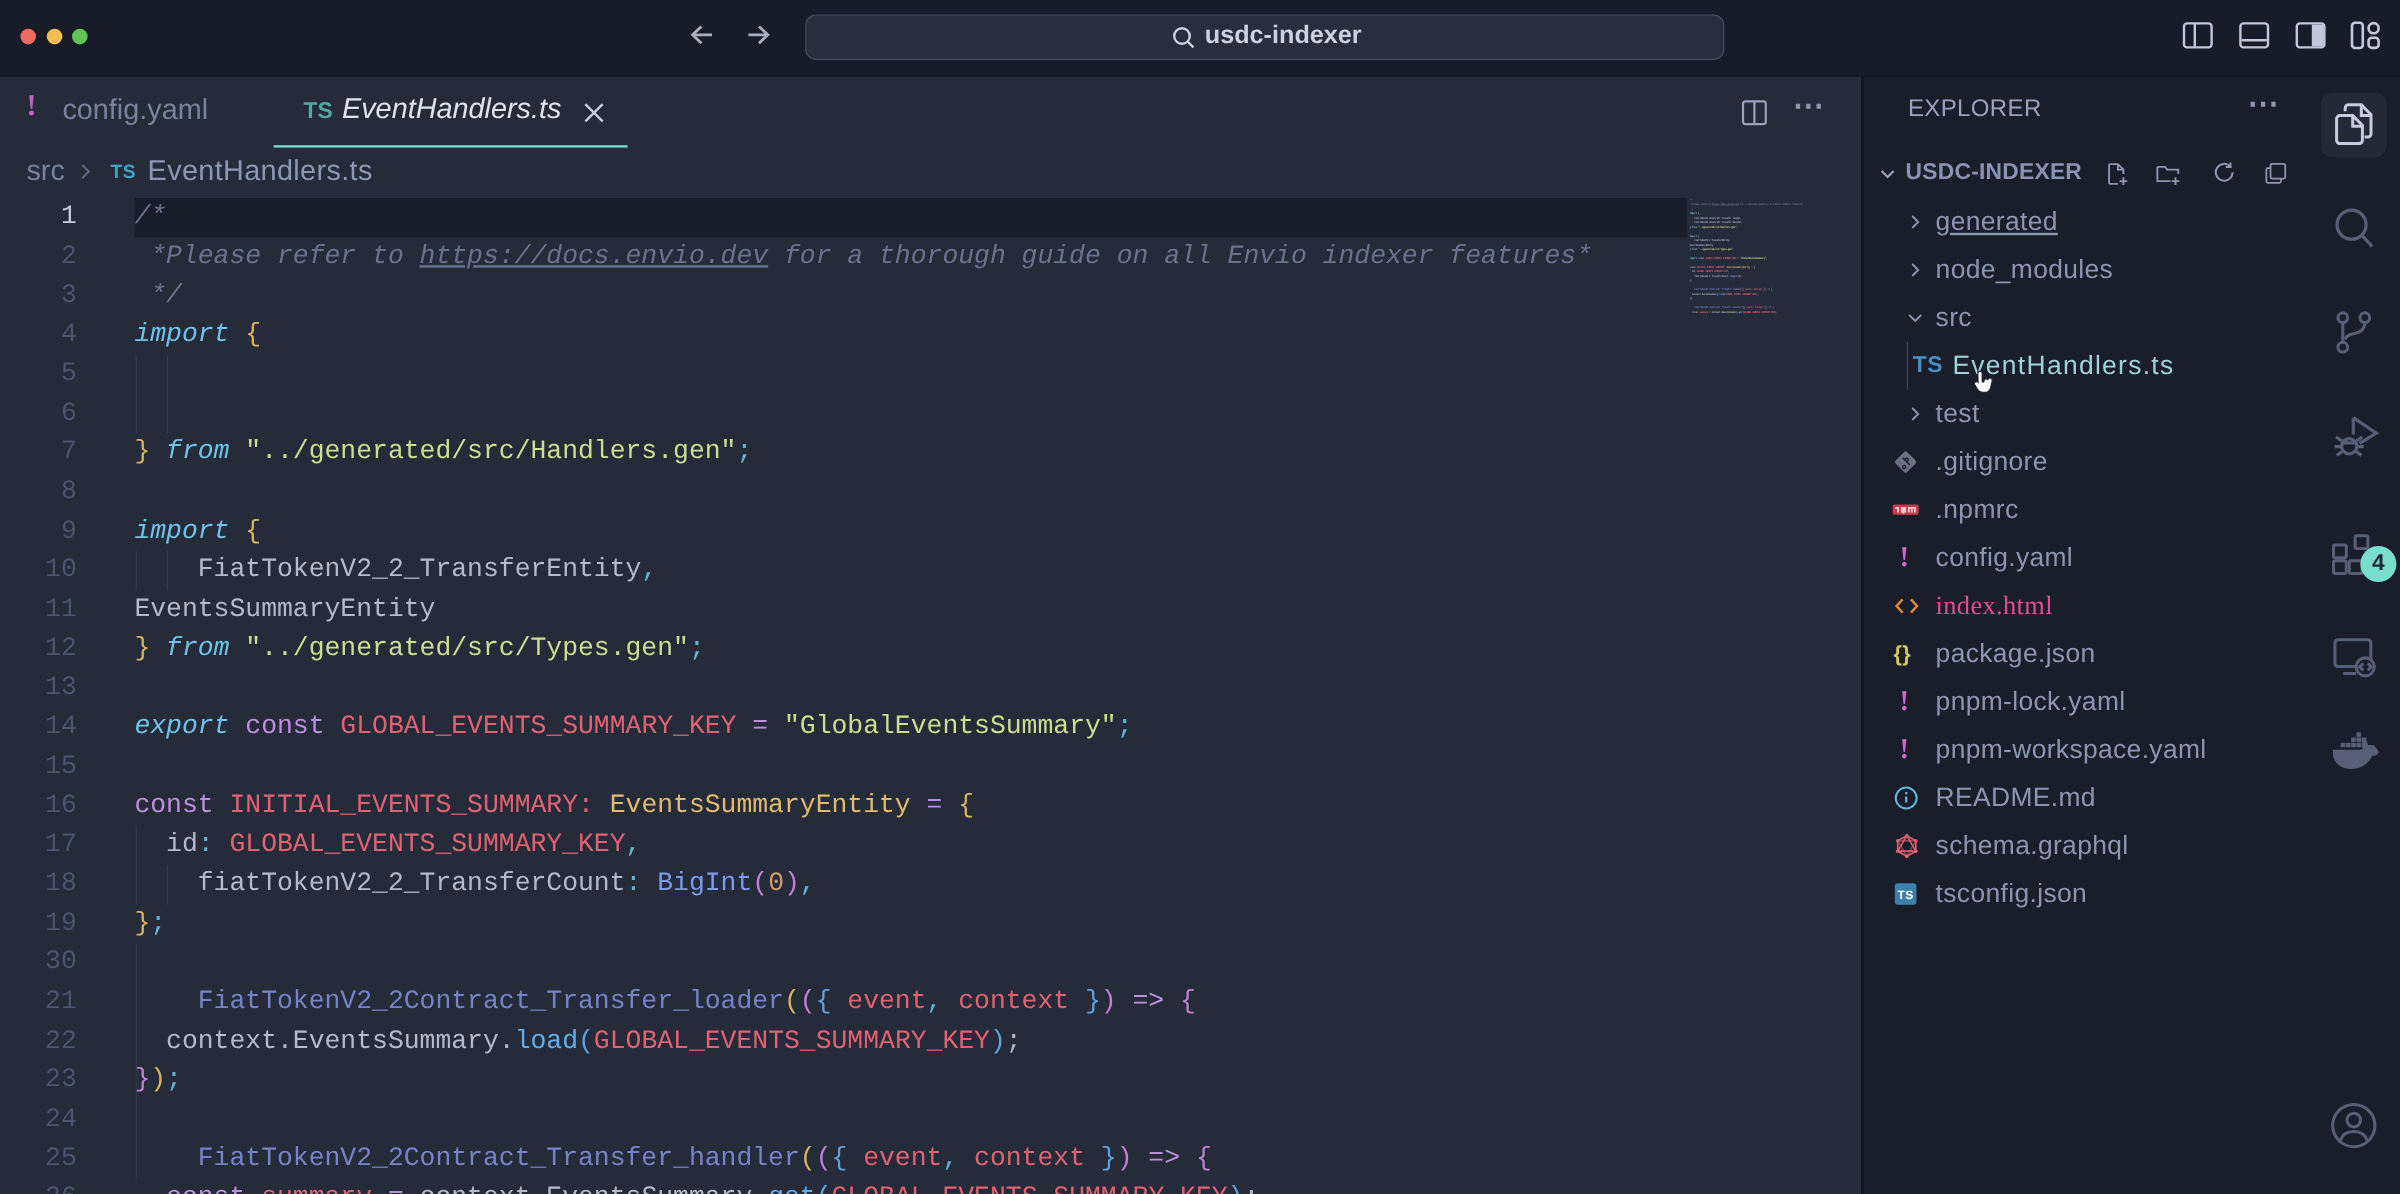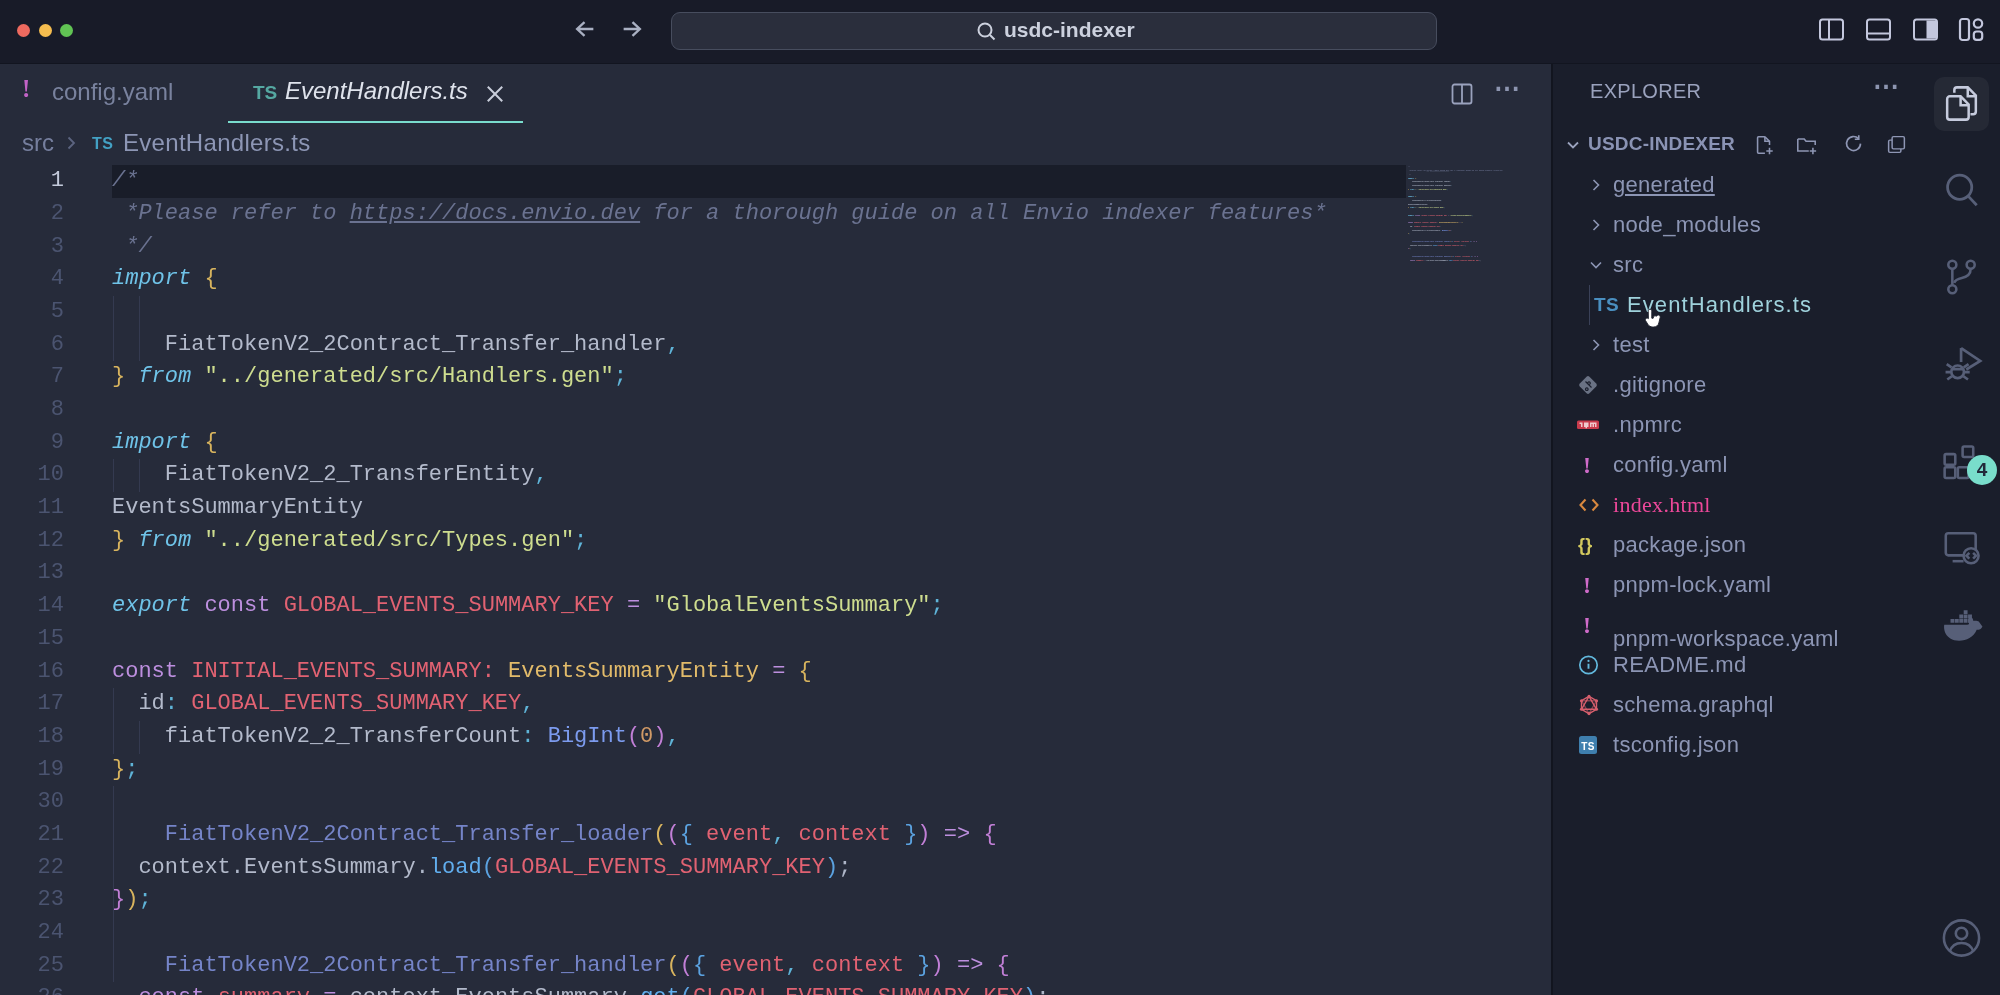--- a/index.html
+++ b/index.html
@@ -142,21 +142,21 @@
     </div>
 
     <div id="code">
       <div id="curline"></div>
       <div id="lines">
 <div class="ln"><span class="gut act">1</span><span class="lc"><span class="c-com">/*</span></span></div>
 <div class="ln"><span class="gut">2</span><span class="lc"><span class="c-com"> *Please refer to </span><span class="c-com" style="text-decoration:underline">https://docs.envio.dev</span><span class="c-com"> for a thorough guide on all Envio indexer features*</span></span></div>
 <div class="ln"><span class="gut">3</span><span class="lc"><span class="c-com"> */</span></span></div>
 <div class="ln"><span class="gut">4</span><span class="lc"><span class="c-kw">import</span> <span class="c-b1">{</span></span></div>
 <div class="ln"><span class="gut">5</span></div>
-<div class="ln"><span class="gut">6</span><span class="lc">    <span class="c-id">FiatTokenV2_2Contract_Transfer_handler</span><span class="c-pun">,</span></span></div>
+<div class="ln"><span class="gut">6</span></div>
 <div class="ln"><span class="gut">7</span><span class="lc"><span class="c-b1">}</span> <span class="c-kw">from</span> <span class="c-str">"../generated/src/Handlers.gen"</span><span class="c-pun">;</span></span></div>
 <div class="ln"><span class="gut">8</span><span class="lc"></span></div>
 <div class="ln"><span class="gut">9</span><span class="lc"><span class="c-kw">import</span> <span class="c-b1">{</span></span></div>
 <div class="ln"><span class="gut">10</span><span class="lc">    <span class="c-id">FiatTokenV2_2_TransferEntity</span><span class="c-pun">,</span></span></div>
 <div class="ln"><span class="gut">11</span><span class="lc"><span class="c-id">EventsSummaryEntity</span></span></div>
 <div class="ln"><span class="gut">12</span><span class="lc"><span class="c-b1">}</span> <span class="c-kw">from</span> <span class="c-str">"../generated/src/Types.gen"</span><span class="c-pun">;</span></span></div>
 <div class="ln"><span class="gut">13</span><span class="lc"></span></div>
 <div class="ln"><span class="gut">14</span><span class="lc"><span class="c-kw">export</span> <span class="c-const">const</span> <span class="c-red">GLOBAL_EVENTS_SUMMARY_KEY</span> <span class="c-op">=</span> <span class="c-str">"GlobalEventsSummary"</span><span class="c-pun">;</span></span></div>
 <div class="ln"><span class="gut">15</span><span class="lc"></span></div>
 <div class="ln"><span class="gut">16</span><span class="lc"><span class="c-const">const</span> <span class="c-red">INITIAL_EVENTS_SUMMARY:</span> <span class="c-type">EventsSummaryEntity</span> <span class="c-op">=</span> <span class="c-b1">{</span></span></div>
@@ -321,21 +321,21 @@
 <div class="trow" style="top:501px;">
         <span class="abs" style="left:30px; top:50%; transform:translateY(-50%); display:flex; align-items:center;">
           <span style="color:#cf6bc9; font-weight:bold; font-size:24px; font-family:'Liberation Serif',serif;">!</span>
         </span>
         <span class="tlabel" style="left:60px; color:#8c95b4; letter-spacing:0.3px;">pnpm-lock.yaml</span>
       </div>
 <div class="trow" style="top:541px;">
         <span class="abs" style="left:30px; top:50%; transform:translateY(-50%); display:flex; align-items:center;">
           <span style="color:#cf6bc9; font-weight:bold; font-size:24px; font-family:'Liberation Serif',serif;">!</span>
         </span>
-        <span class="tlabel" style="left:60px; color:#8c95b4; letter-spacing:0.3px;margin-top:14px;">pnpm-workspace.yaml</span>
+        <span class="tlabel" style="left:60px; color:#8c95b4; letter-spacing:0.3px;">pnpm-workspace.yaml</span>
       </div>
 <div class="trow" style="top:581px;">
         <span class="abs" style="left:25px; top:50%; transform:translateY(-50%); display:flex; align-items:center;">
           <svg width="21" height="21" viewBox="0 0 21 21" fill="none">
             <circle cx="10.5" cy="10.5" r="8.7" stroke="#62b8dc" stroke-width="1.7"></circle>
             <path d="M10.5 9.2v5" stroke="#62b8dc" stroke-width="1.9"></path>
             <circle cx="10.5" cy="6.4" r="1.1" fill="#62b8dc"></circle>
           </svg>
         </span>
         <span class="tlabel" style="left:60px; color:#8c95b4; letter-spacing:0.3px;">README.md</span>

